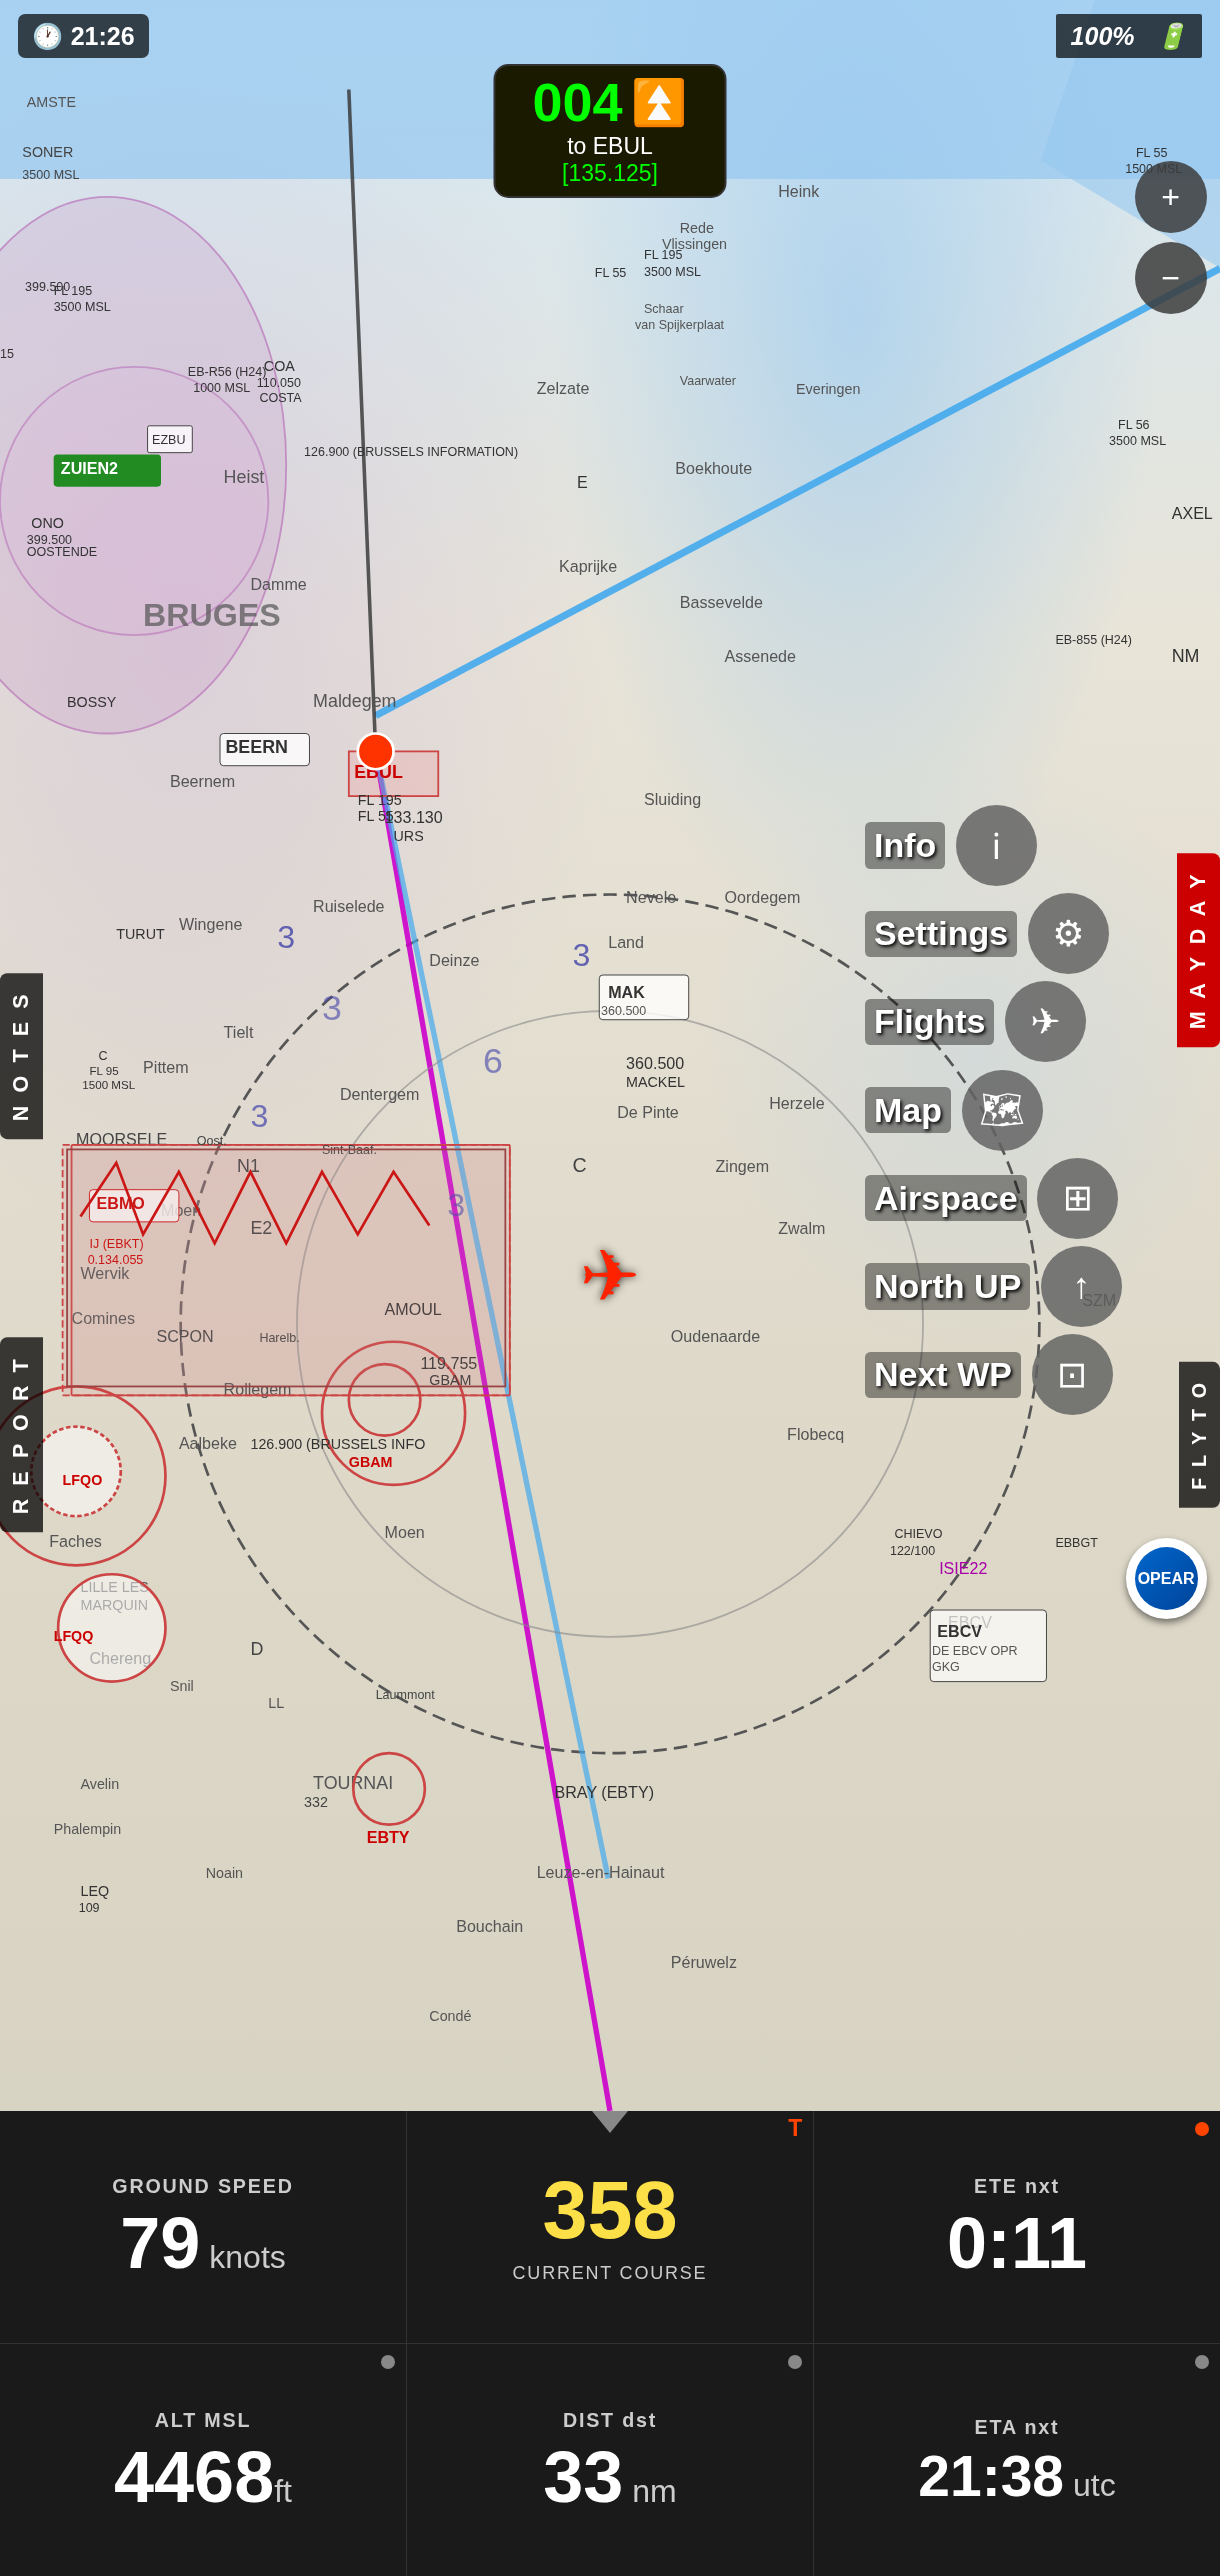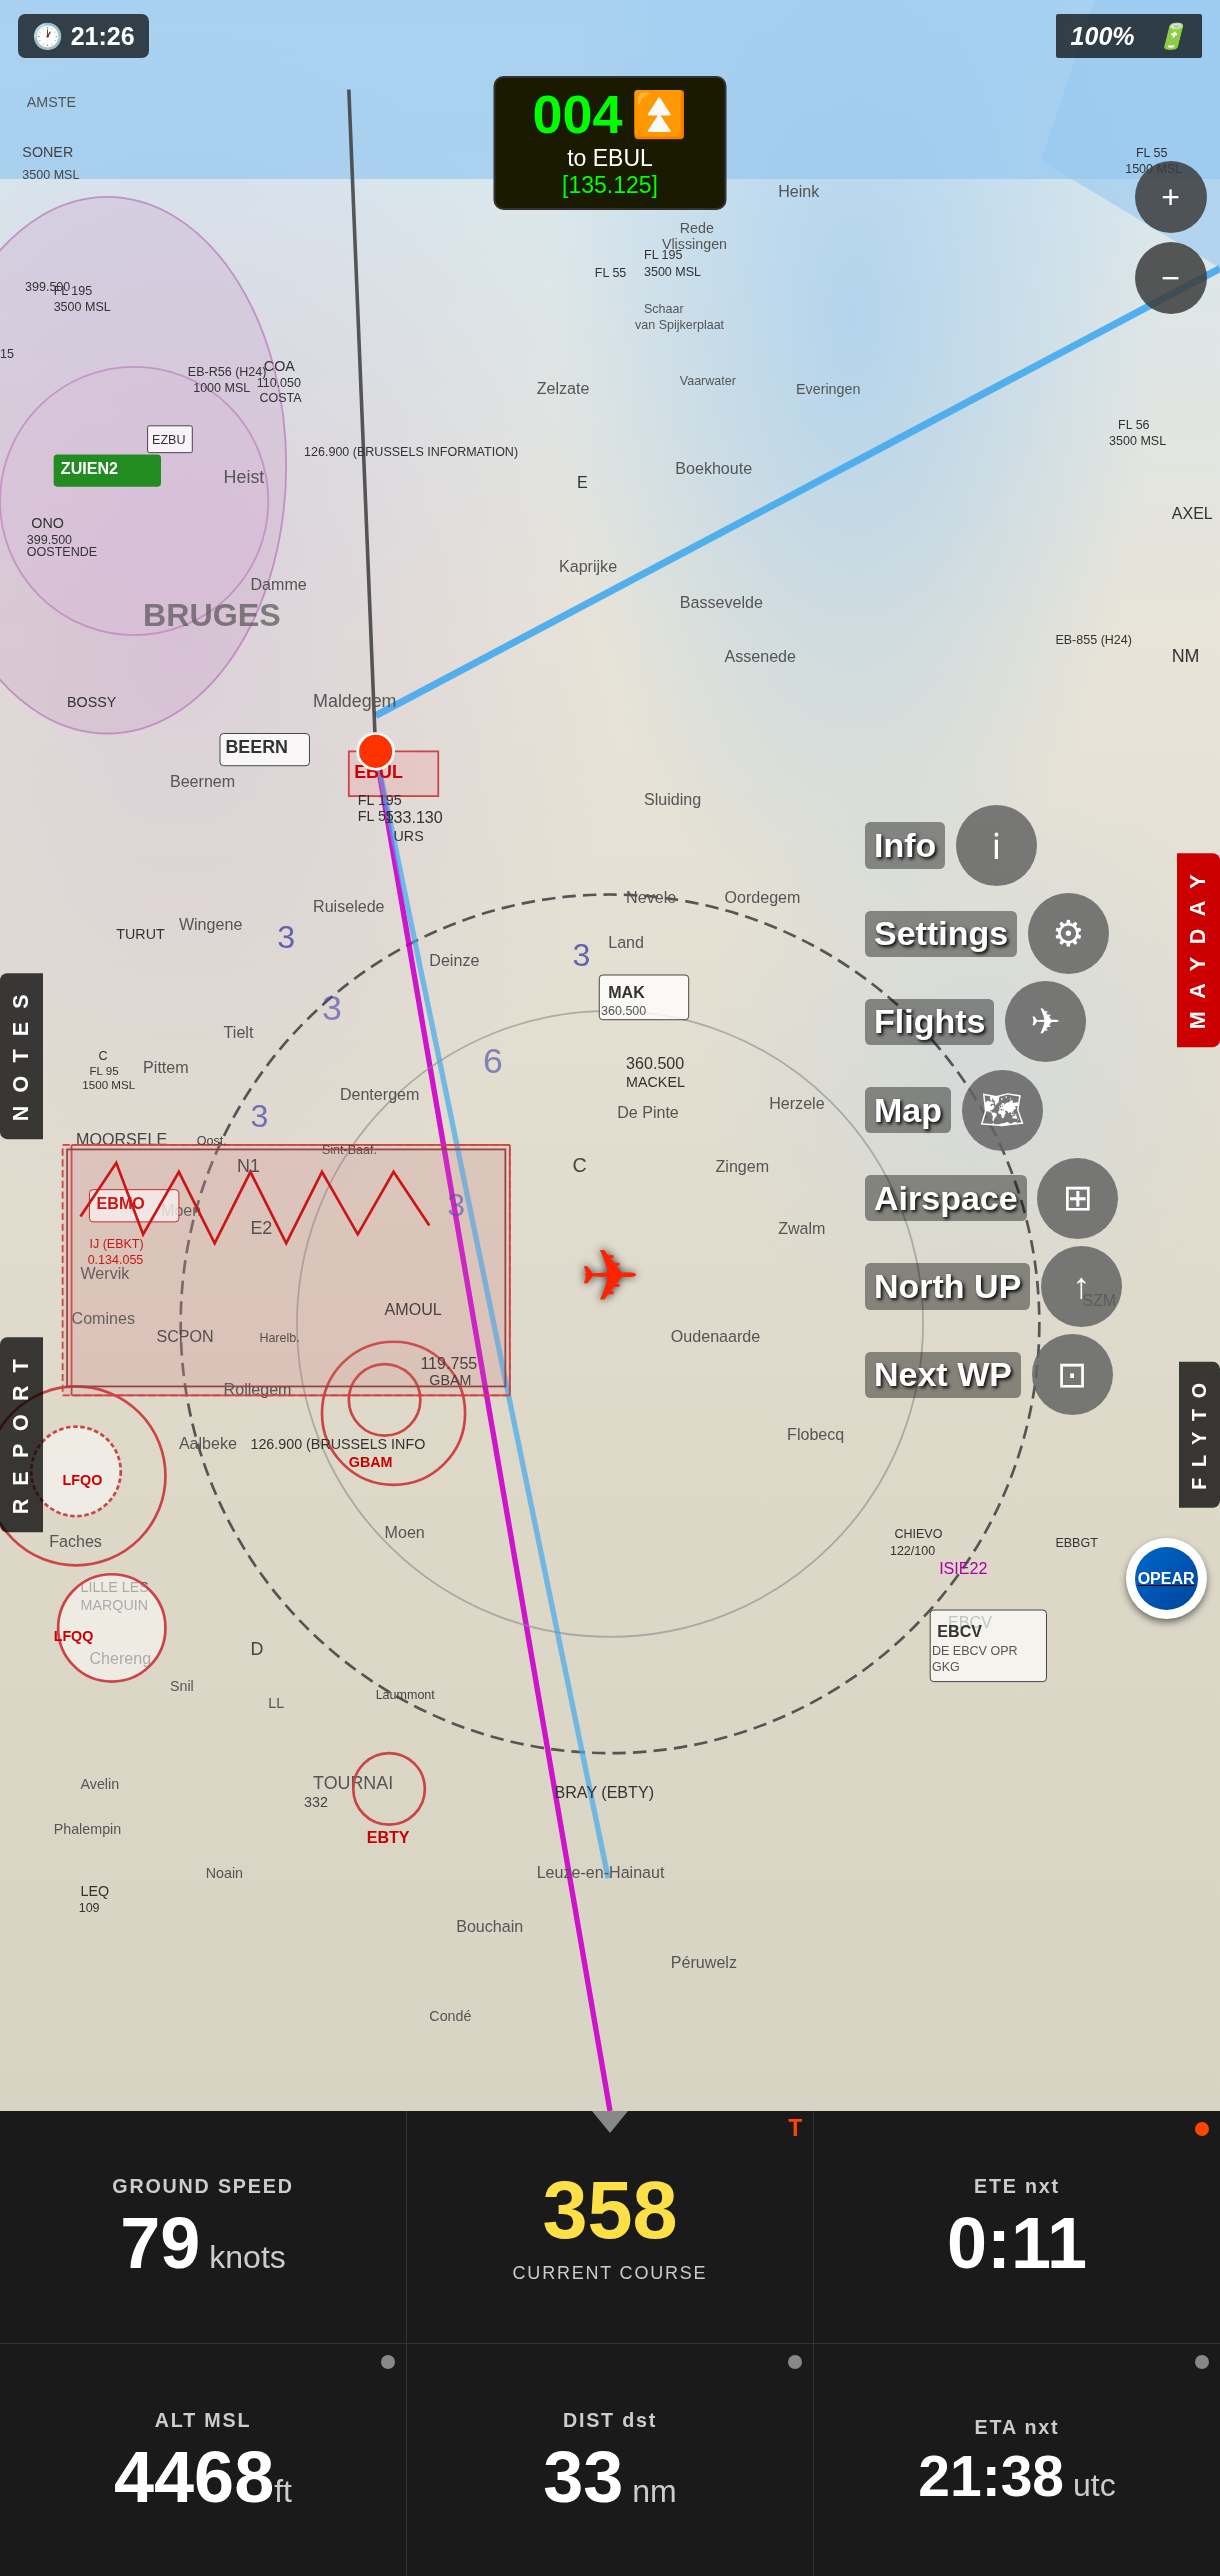--- a/index.html
+++ b/index.html
@@ -83,26 +83,26 @@
       font-weight: bold;
       display: flex;
       align-items: center;
       gap: 22px;
       font-style: italic;
     }
 
     
     #waypoint-banner {
       position: absolute;
-      top: 76px;
+      top: 64px;
       left: 50%;
       transform: translateX(-50%);
       background: #1a1a00;
       border: 2.7px solid #333;
-      border-radius: 10px;
+      border-radius: 15px;
       text-align: center;
       padding: 9px 18px;
       z-index: 100;
       min-width: 233px;
     }
 
     .waypoint-bearing {
       color: #00ff00;
       font-size: 54px;
       font-weight: 900;
@@ -414,21 +414,20 @@
       height: 81px;
       background: white;
       border-radius: 50%;
       border: none;
       cursor: pointer;
       display: flex;
       align-items: center;
       justify-content: center;
       z-index: 100;
       box-shadow: 0 3.6px 7.2px rgba(0,0,0,0.5);
-      text-decoration: underline;
     }
 
     .openair-logo {
       width: 63px;
       height: 63px;
       border-radius: 50%;
       background: linear-gradient(135deg, #0066cc, #004499);
       display: flex;
       align-items: center;
       justify-content: center;

